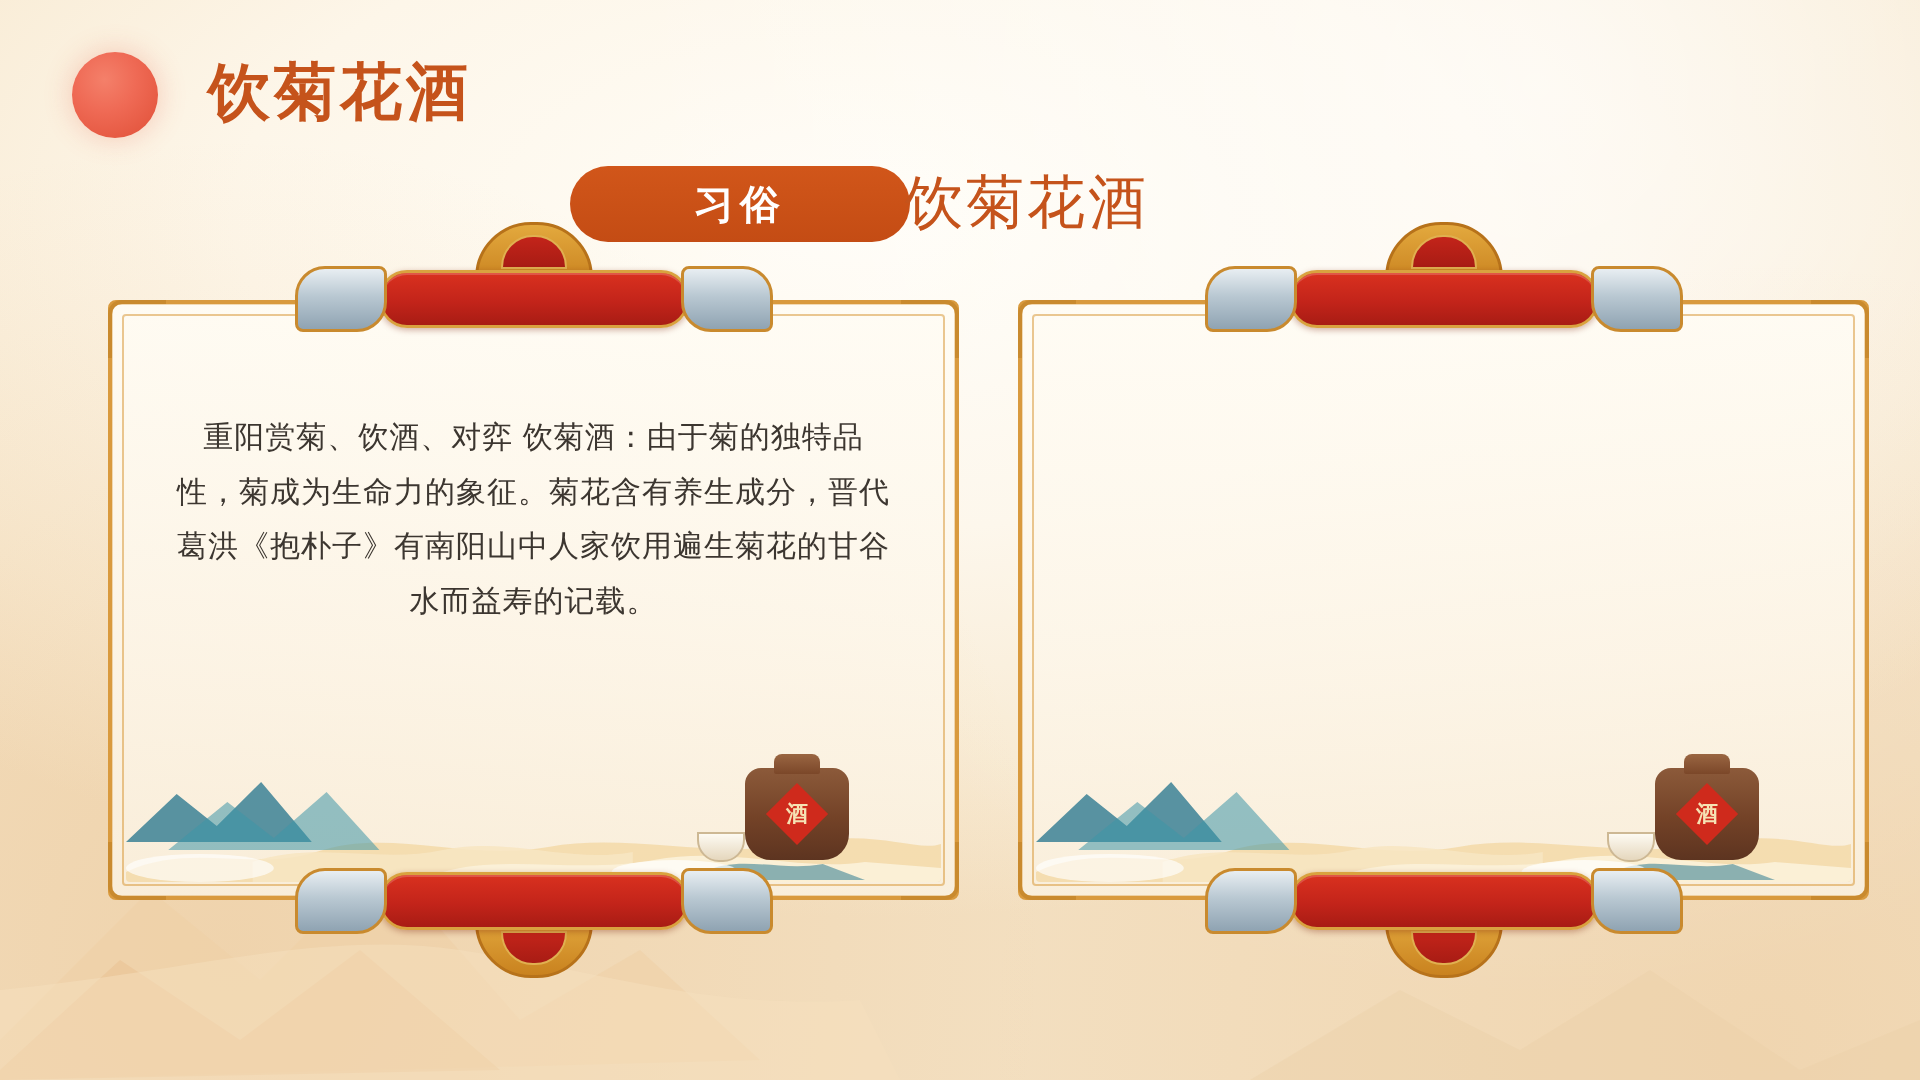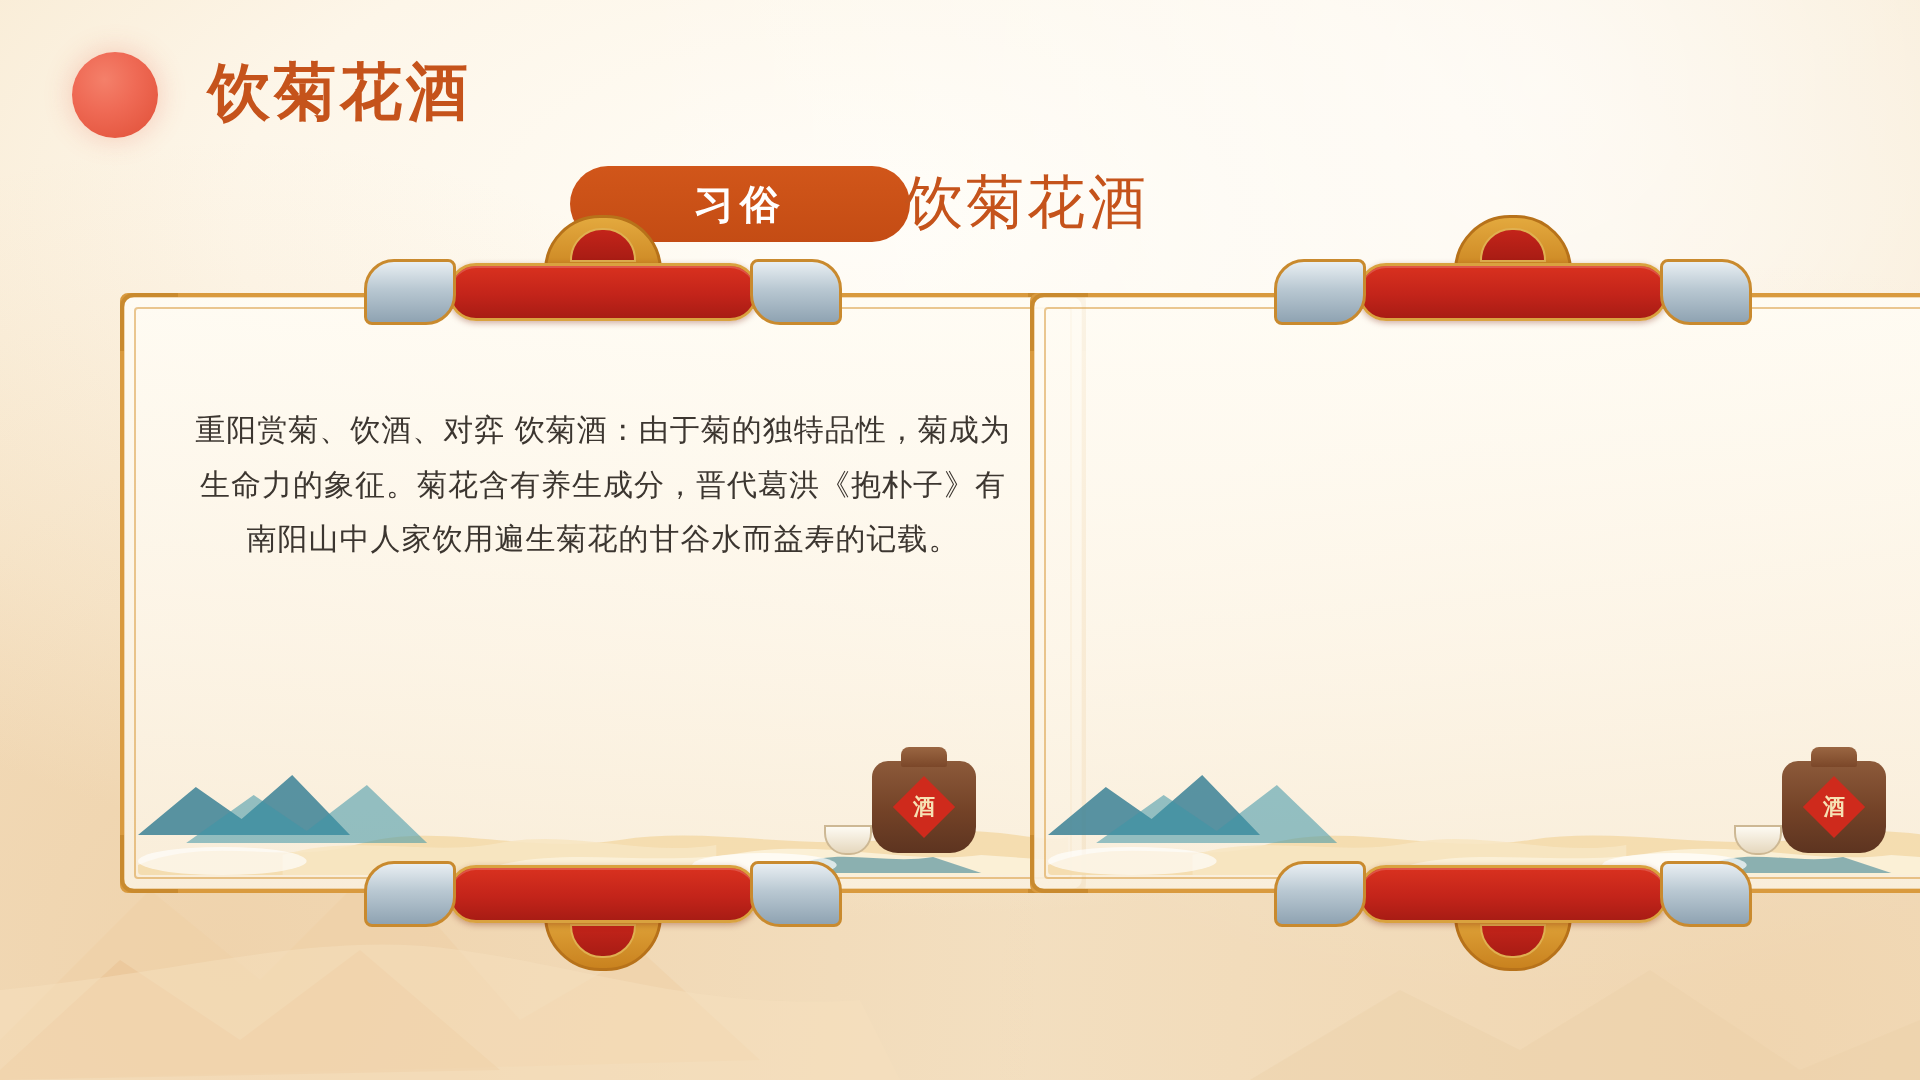--- a/index.html
+++ b/index.html
@@ -88,24 +88,23 @@
     font-size: 58px;
     font-weight: normal;
     color: #c5531b;
     letter-spacing: 3px;
     white-space: nowrap;
   }
 
   
   .card {
     position: absolute;
-    top: 293px;
-    width: 966px;
+    top: 300px;
+    width: 851px;
     height: 600px;
-    margin-left: 12px;
   }
   .card-left  { left: 108px; }
   .card-right { left: 1018px; }
 
   .card-frame {
     position: absolute;
     inset: 0;
     border: 4px solid #d99a3e;
     border-radius: 8px;
     background: linear-gradient(180deg, rgba(255,252,244,0.92) 0%, rgba(253,246,233,0.88) 60%, rgba(250,240,222,0.9) 100%);

